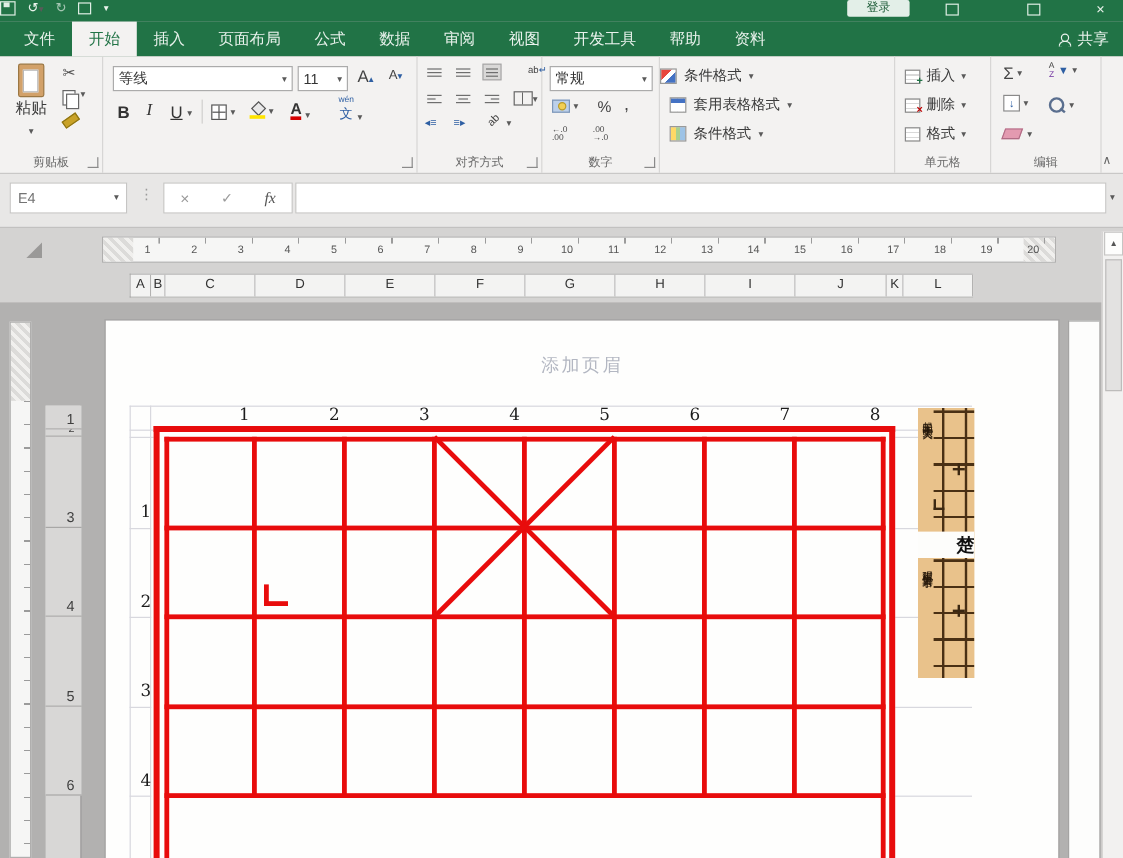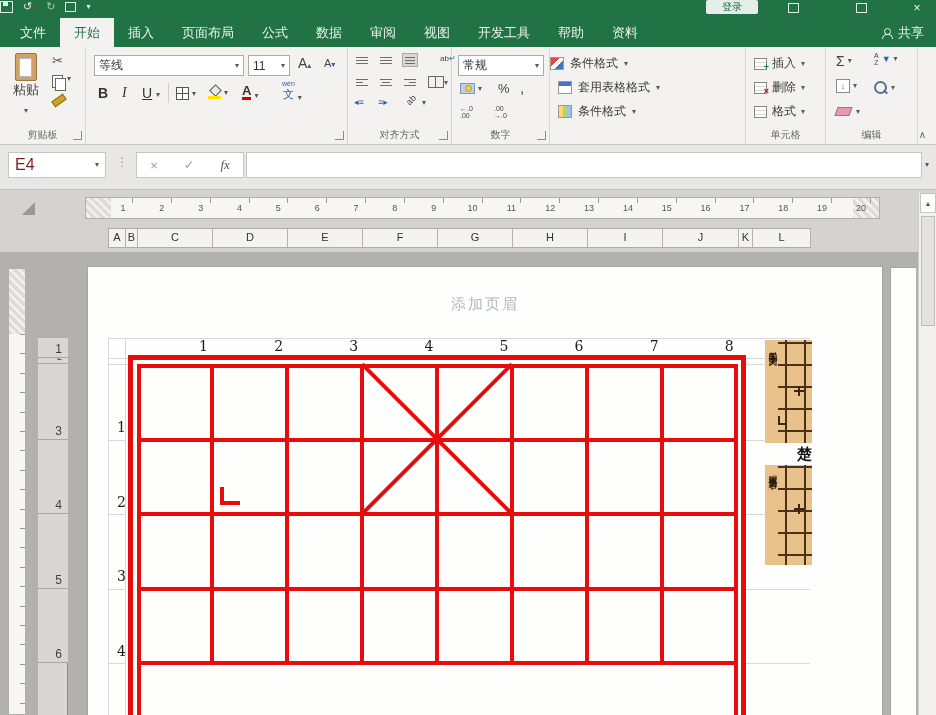--- a/index.html
+++ b/index.html
@@ -336,21 +336,21 @@
       <div class="glabel">编辑</div>
     </div>
 
     <div style="flex:1;position:relative">
       <span class="collapse">∧</span>
     </div>
   </div>
 
   <div class="a fstrip">
     <div class="fbox" style="left:8px;top:7px;width:98px;display:flex;align-items:center;justify-content:space-between;padding:0 6px">
-      <span style="font-size:16px;color:#7f1d1d">E4</span>
+      <span style="font-size:12px;color:#737373">E4</span>
       <b class="cv">▾</b>
     </div>
     <span class="a" style="left:116px;top:10px;color:#9a9a9a;font-size:12px">⋮</span>
     <div class="fbox" style="left:136px;top:7px;width:108px;display:flex;align-items:center;justify-content:space-around">
       <span style="color:#9a9a9a;font-size:13px">×</span>
       <span style="color:#9a9a9a;font-size:12px">✓</span>
       <span style="color:#555;font-size:13px;font-style:italic;font-family:'Liberation Serif',serif">fx</span>
     </div>
     <div class="fbox" style="left:246px;top:7px;width:676px"></div>
     <b class="a cv" style="left:925px;top:16px">▾</b>

